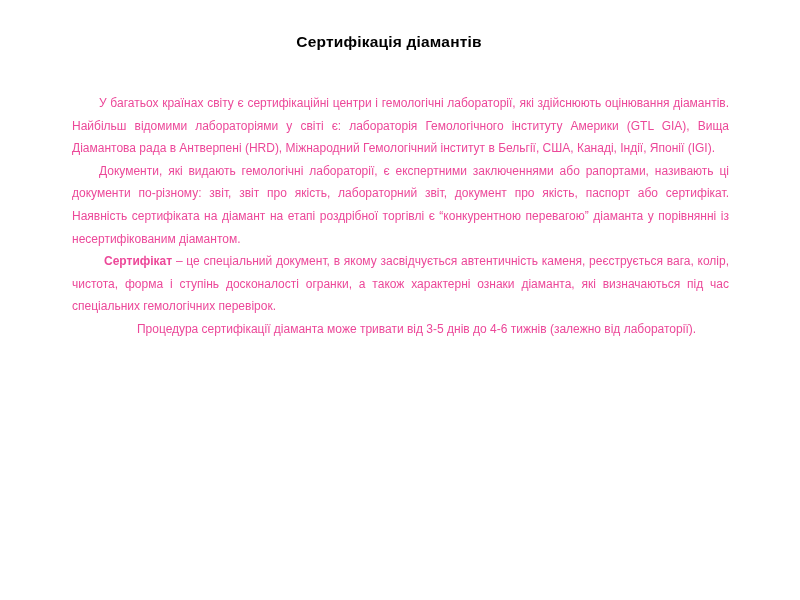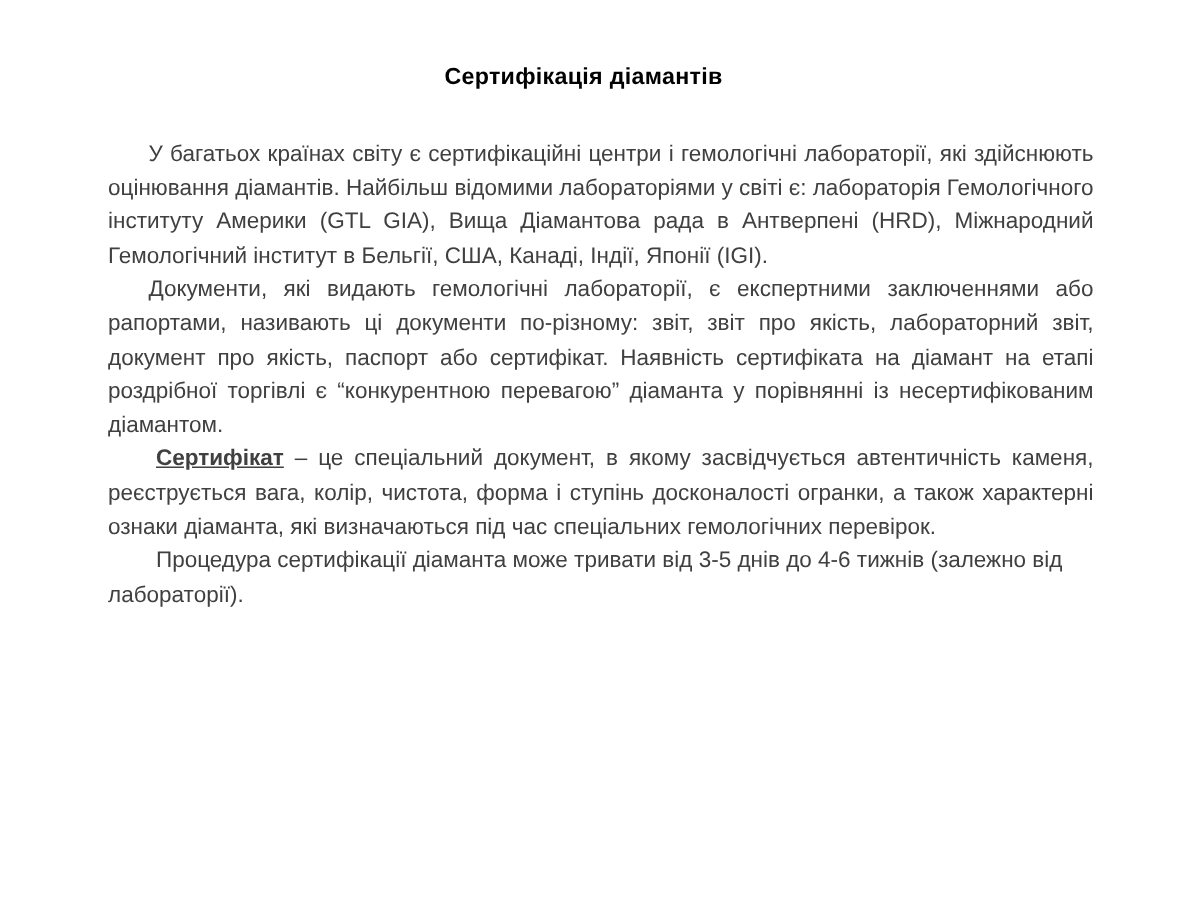--- a/index.html
+++ b/index.html
@@ -16,55 +16,54 @@
   }
   .slide {
     position: relative;
     width: 800px;
     height: 600px;
     box-sizing: border-box;
     background: #ffffff;
   }
   .slide-title {
     position: absolute;
-    top: 43px;
+    top: 33px;
     left: 0;
     width: 778px;
     text-align: center;
     font-size: 15.5px;
     font-weight: bold;
     letter-spacing: 0.2px;
     color: #000000;
     line-height: 1.1;
   }
   .body-block {
     position: absolute;
     top: 92px;
     left: 72px;
     width: 657px;
-    font-size: 15px;
+    font-size: 12px;
     line-height: 22.6px;
-    color: #404040;
+    color: #ec4899;
   }
   .para {
     margin: 0;
     text-align: justify;
     text-justify: inter-word;
     text-indent: 27px;
     hyphens: none;
   }
   .para.wide-indent {
     text-indent: 32px;
   }
   .para b {
     font-weight: bold;
-    text-decoration: underline;
   }
   .last-para {
-    text-align: left;
+    text-align: center;
   }
 </style>
 </head>
 <body>
 
 <div class="slide">
 
   <div class="slide-title">Сертифікація діамантів</div>
 
   <div class="body-block">

